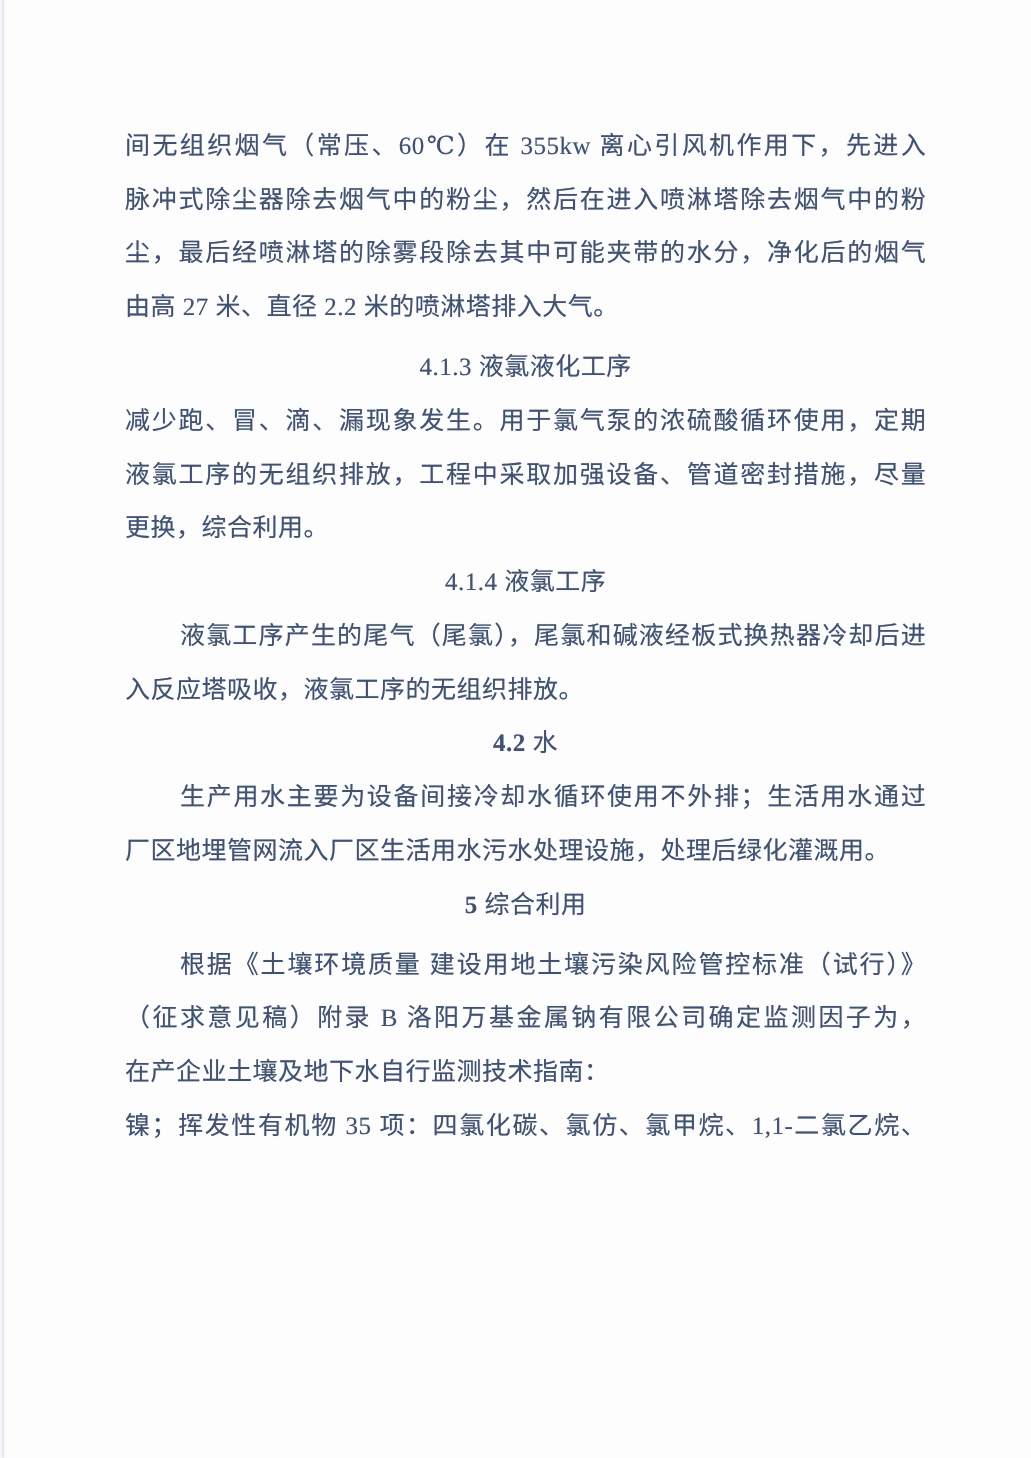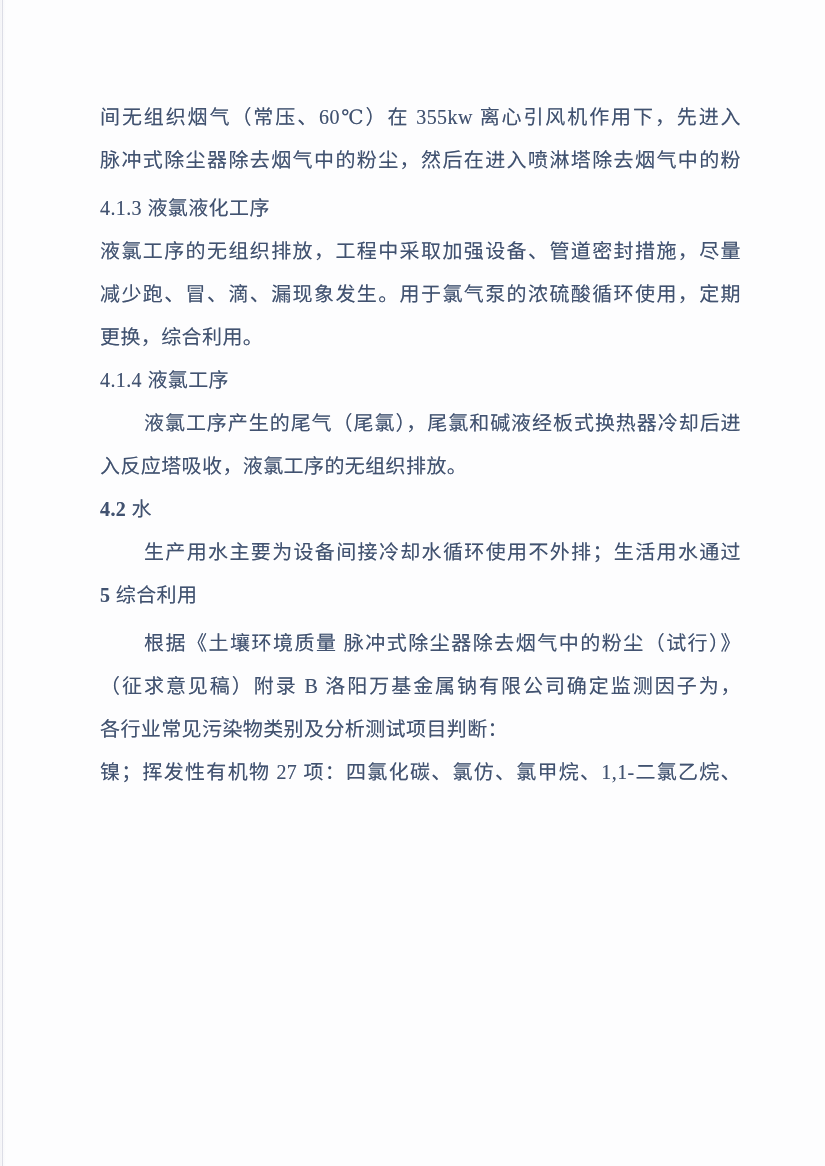--- a/index.html
+++ b/index.html
@@ -44,42 +44,45 @@
   }
   .line.fill {
     text-align: justify;
     text-align-last: justify;
     text-justify: inter-character;
   }
   .line.indent {
     padding-left: 44px;
   }
   .line.heading {
-    text-align: left;
+    text-align: center;
   }
   .b {
     font-weight: bold;
   }
 </style>
 </head>
 <body>
 
 <div class="page">
   <div class="scan-edge"></div>
   <div class="content">
       <div class="line fill"><span>间无组织烟气（常压、60℃）在 355kw 离心引风机作用下，先进入</span></div>
       <div class="line fill"><span>脉冲式除尘器除去烟气中的粉尘，然后在进入喷淋塔除去烟气中的粉</span></div>
+      <div class="line fill"><span>尘，最后经喷淋塔的除雾段除去其中可能夹带的水分，净化后的烟气</span></div>
+      <div class="line end"><span>由高 27 米、直径 2.2 米的喷淋塔排入大气。</span></div>
       <div class="line heading" style="margin-top: 5px;"><span>4.1.3 液氯液化工序</span></div>
+      <div class="line fill"><span>减少跑、冒、滴、漏现象发生。用于氯气泵的浓硫酸循环使用，定期</span></div>
       <div class="line fill"><span>液氯工序的无组织排放，工程中采取加强设备、管道密封措施，尽量</span></div>
-      <div class="line fill"><span>减少跑、冒、滴、漏现象发生。用于氯气泵的浓硫酸循环使用，定期</span></div>
       <div class="line end"><span>更换，综合利用。</span></div>
       <div class="line heading"><span>4.1.4 液氯工序</span></div>
       <div class="line fill indent"><span>液氯工序产生的尾气（尾氯），尾氯和碱液经板式换热器冷却后进</span></div>
       <div class="line end"><span>入反应塔吸收，液氯工序的无组织排放。</span></div>
       <div class="line heading"><span class="b">4.2</span><span> 水</span></div>
       <div class="line fill indent"><span>生产用水主要为设备间接冷却水循环使用不外排；生活用水通过</span></div>
+      <div class="line end"><span>厂区地埋管网流入厂区生活用水污水处理设施，处理后绿化灌溉用。</span></div>
       <div class="line heading"><span class="b">5</span><span> 综合利用</span></div>
-      <div class="line fill indent" style="margin-top: 5px;"><span>根据《土壤环境质量 脉冲式除尘器除去烟气中的粉尘（试行）》</span></div>
+      <div class="line fill indent" style="margin-top: 5px;"><span>根据《土壤环境质量 建设用地土壤污染风险管控标准（试行）》</span></div>
       <div class="line fill"><span>（征求意见稿）附录 B 洛阳万基金属钠有限公司确定监测因子为，</span></div>
-      <div class="line end"><span>各行业常见污染物类别及分析测试项目判断：</span></div>
-      <div class="line fill"><span>镍；挥发性有机物 27 项：四氯化碳、氯仿、氯甲烷、1,1-二氯乙烷、</span></div>
+      <div class="line end"><span>在产企业土壤及地下水自行监测技术指南：</span></div>
+      <div class="line fill"><span>镍；挥发性有机物 35 项：四氯化碳、氯仿、氯甲烷、1,1-二氯乙烷、</span></div>
     </div>
 </div>
 
 </body></html>

